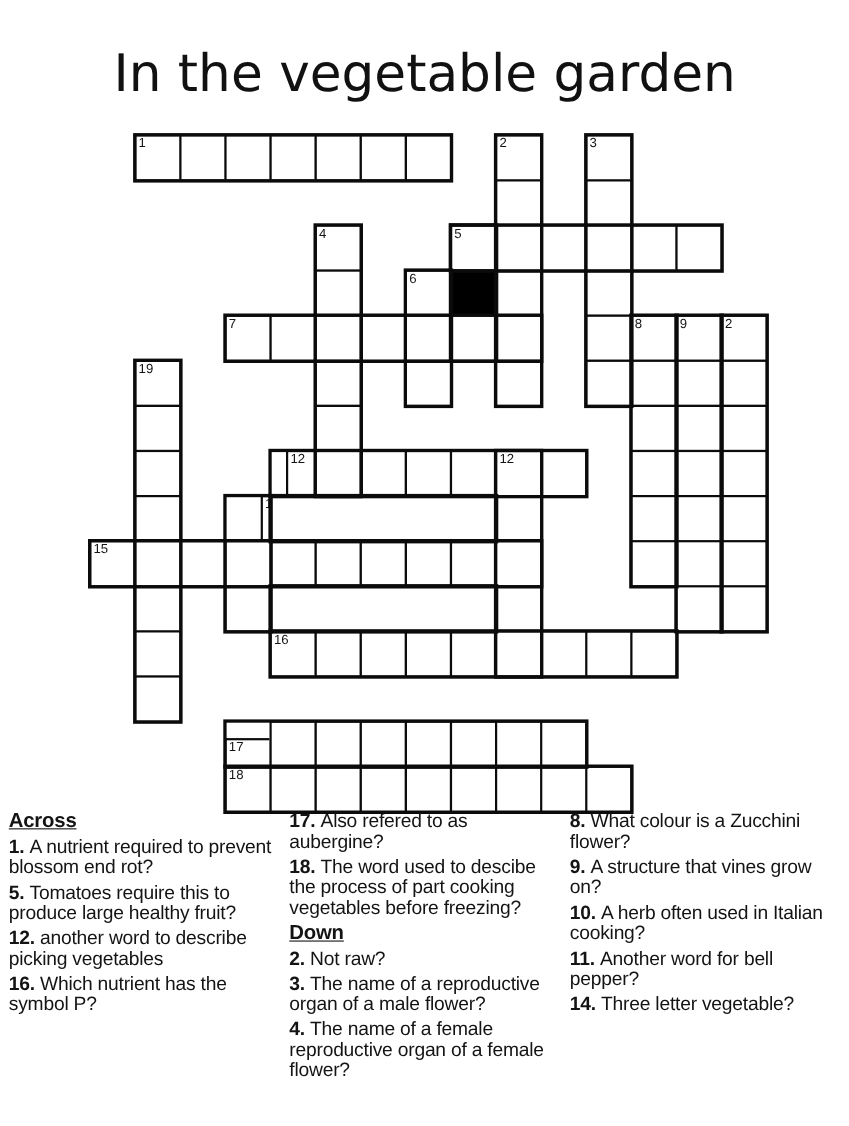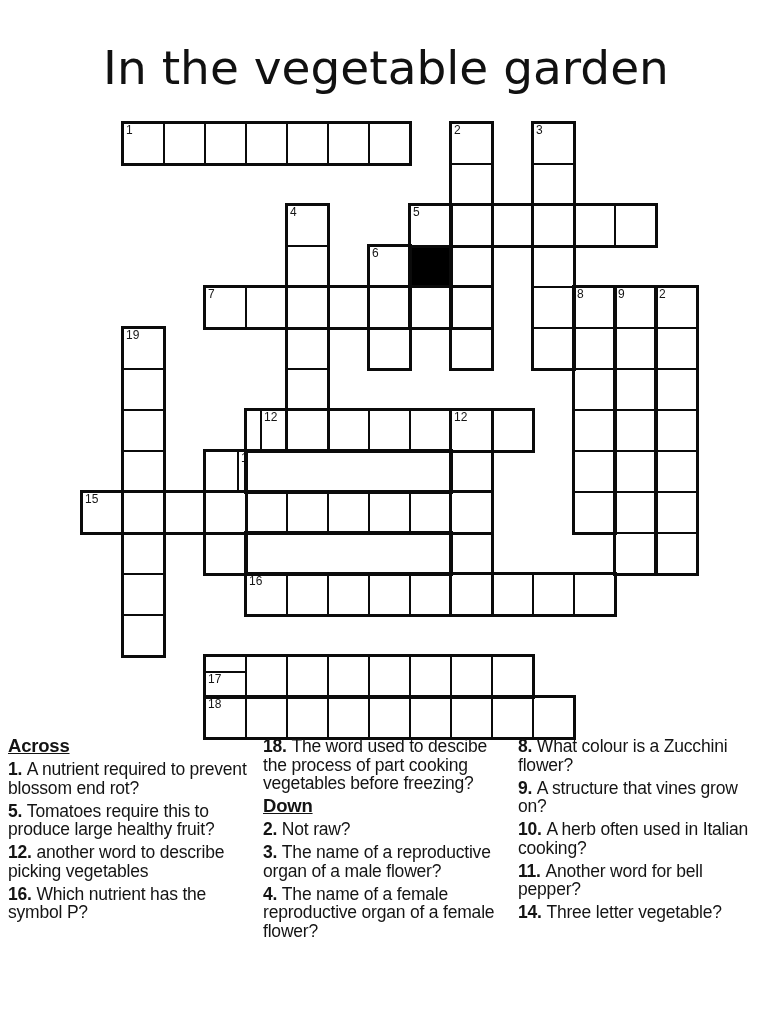--- a/index.html
+++ b/index.html
@@ -213,20 +213,21 @@
 
 <div id="clues">
     <div class="clue-col" style="left: 8px;">
       <div class="clue-header">Across</div>
       <p class="clue"><b>1. </b>A nutrient required to prevent blossom end rot?</p>
       <p class="clue"><b>5. </b>Tomatoes require this to produce large healthy fruit?</p>
       <p class="clue"><b>12. </b>another word to describe picking vegetables</p>
       <p class="clue"><b>16. </b>Which nutrient has the symbol P?</p>
     </div>
     <div class="clue-col" style="left: 263px;">
+      <p class="clue"><b>17. </b>Also refered to as aubergine?</p>
       <p class="clue"><b>18. </b>The word used to descibe the process of part cooking vegetables before freezing?</p>
       <div class="clue-header">Down</div>
       <p class="clue"><b>2. </b>Not raw?</p>
       <p class="clue"><b>3. </b>The name of a reproductive organ of a male flower?</p>
       <p class="clue"><b>4. </b>The name of a female reproductive organ of a female flower?</p>
     </div>
     <div class="clue-col" style="left: 518px;">
       <p class="clue"><b>8. </b>What colour is a Zucchini flower?</p>
       <p class="clue"><b>9. </b>A structure that vines grow on?</p>
       <p class="clue"><b>10. </b>A herb often used in Italian cooking?</p>

